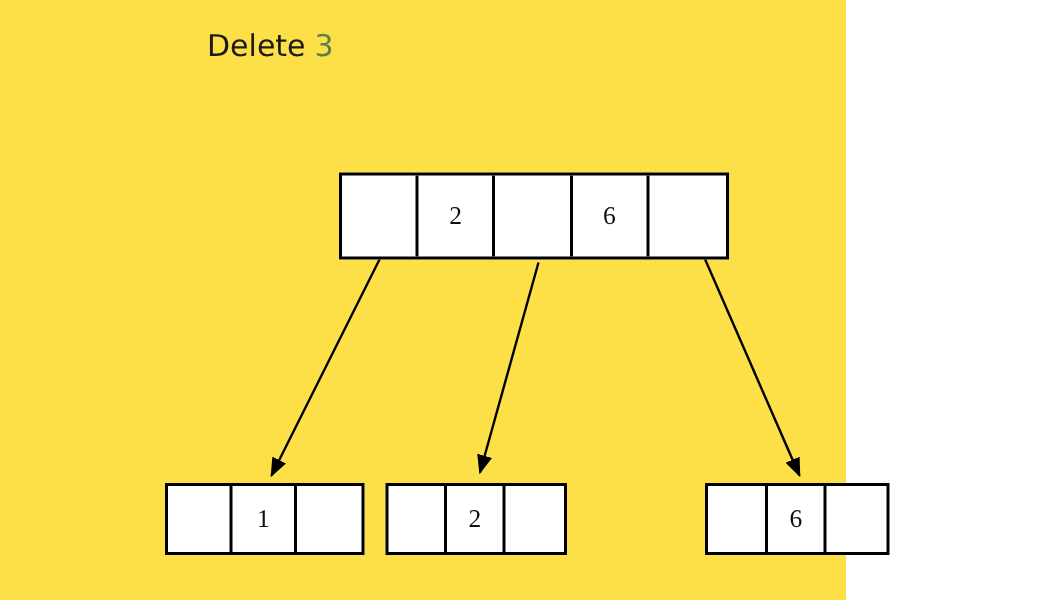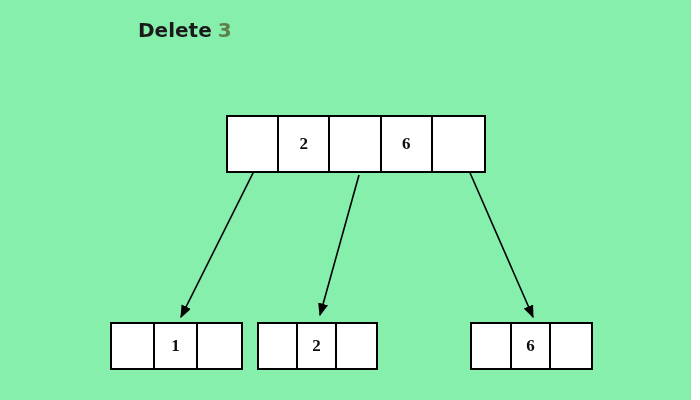--- a/index.html
+++ b/index.html
@@ -8,24 +8,23 @@
   }
   body {
     width: 700px;
     height: 400px;
     background: #ffffff;
     font-family: "Liberation Sans", sans-serif;
     overflow: hidden;
   }
   #canvas {
     position: relative;
-    width: 691px;
+    width: 564px;
     height: 400px;
-    background: #86efac;
-    font-weight: bold;
+    background: #fde047;
   }
 
   
   #title {
     position: absolute;
     left: 138px;
     top: 17px;
     font-family: "DejaVu Sans", sans-serif;
     font-size: 20px;
     line-height: 26px;

